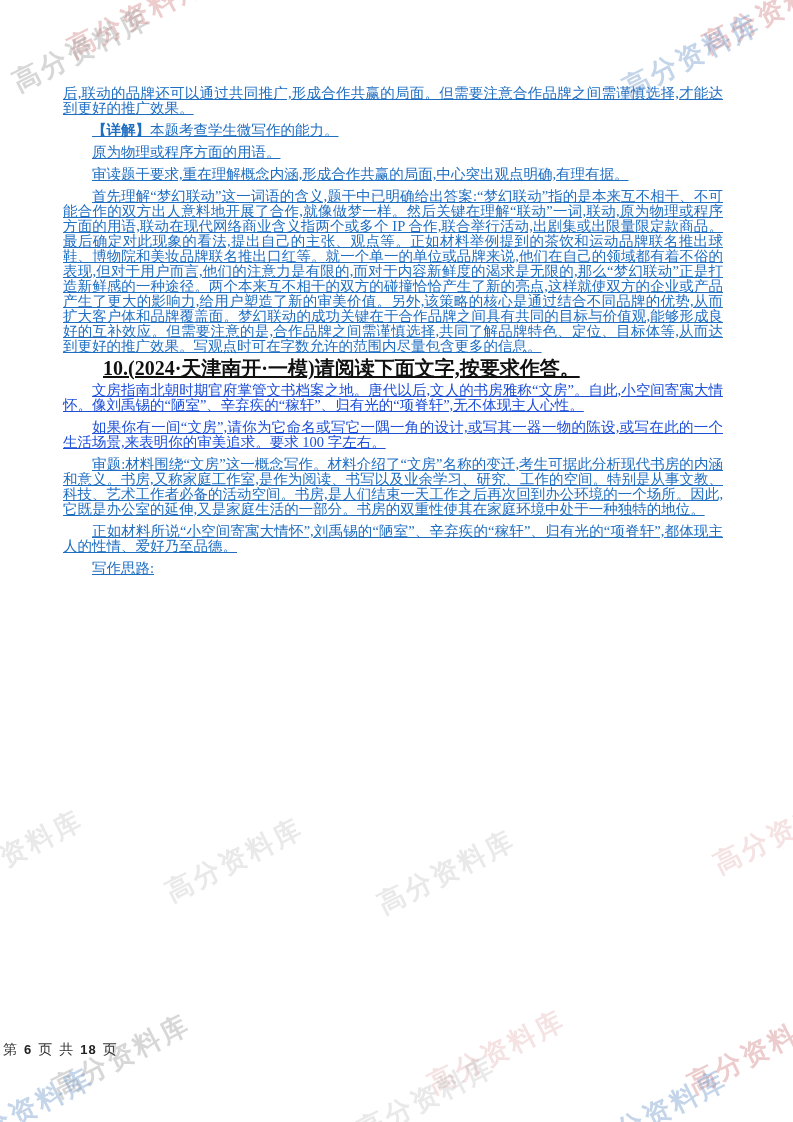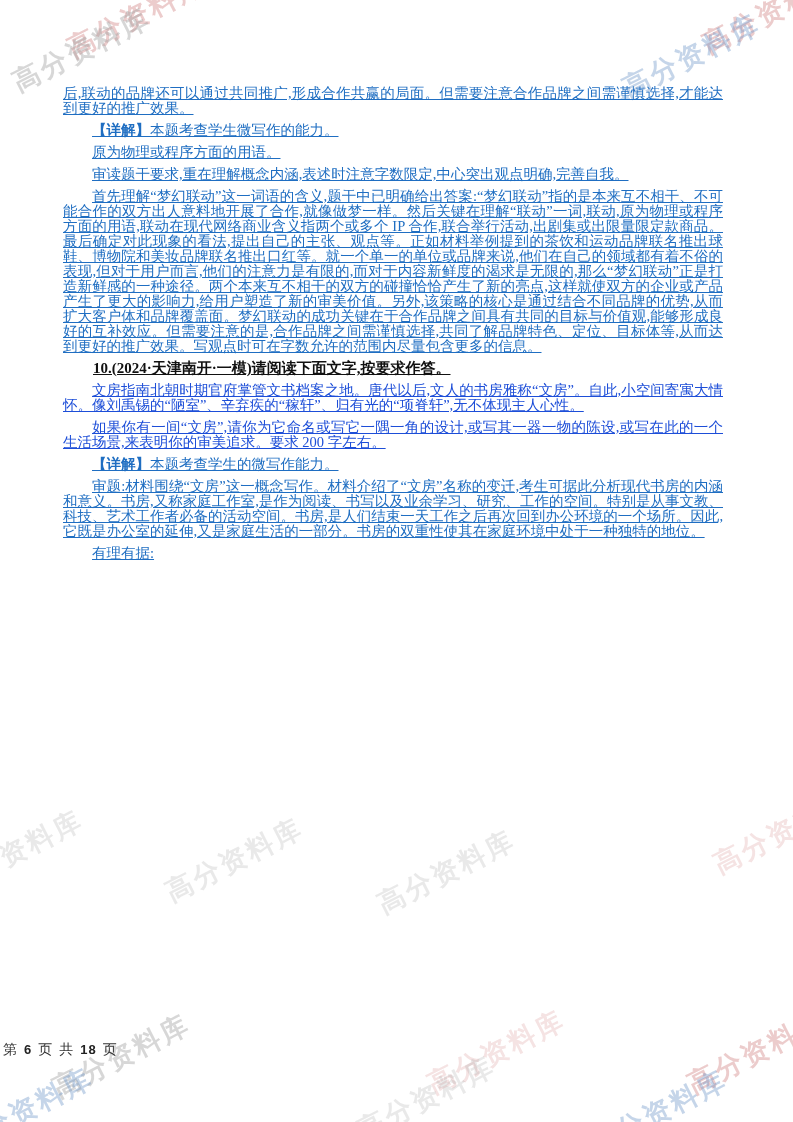--- a/index.html
+++ b/index.html
@@ -40,21 +40,21 @@
     text-indent:2em;
     text-align:justify;
     margin:0 6px 7px 0;
     color:#1f6ec2;
     word-break:break-all;
     text-decoration:underline;
   }
   .para b { font-weight:bold; }
   .para.blue-first { text-indent:0; }
   .para.black { color:#1d4ed8; }
-  .para.heading { color:#111111; font-weight:bold; font-size:15px; }
+  .para.heading { color:#111111; font-weight:bold; font-size:20px; }
   
   .footer {
     position:absolute;
     left:0; top:1041px; width:793px;
     text-align:left;
     font-size:14px;
     color:#333333;
     z-index:1;
     letter-spacing:1px;
   }
@@ -85,25 +85,25 @@
   <div class="wm wm-blue" style="left:-52px; top:1090px;">高分资料库</div>
   <div class="wm wm-pink wm-faint" style="left:420px; top:1032px;">高分资料库</div>
   <div class="wm wm-gray wm-faint" style="left:350px; top:1078px;">高分资料库</div>
   <div class="wm wm-pink" style="left:680px; top:1032px;">高分资料库</div>
   <div class="wm wm-blue" style="left:582px; top:1092px;">高分资料库</div>
 
   <div class="content">
       <div class="para blue-first">后,联动的品牌还可以通过共同推广,形成合作共赢的局面。但需要注意合作品牌之间需谨慎选择,才能达到更好的推广效果。</div>
       <div class="para blue"><b>【详解】</b>本题考查学生微写作的能力。</div>
       <div class="para blue">原为物理或程序方面的用语。</div>
-      <div class="para blue">审读题干要求,重在理解概念内涵,表述时注意字数限定,中心突出观点明确,完善自我。</div>
+      <div class="para blue">审读题干要求,重在理解概念内涵,形成合作共赢的局面,中心突出观点明确,有理有据。</div>
       <div class="para blue">首先理解“梦幻联动”这一词语的含义,题干中已明确给出答案:“梦幻联动”指的是本来互不相干、不可能合作的双方出人意料地开展了合作,就像做梦一样。然后关键在理解“联动”一词,联动,原为物理或程序方面的用语,联动在现代网络商业含义指两个或多个 IP 合作,联合举行活动,出剧集或出限量限定款商品。最后确定对此现象的看法,提出自己的主张、观点等。正如材料举例提到的茶饮和运动品牌联名推出球鞋、博物院和美妆品牌联名推出口红等。就一个单一的单位或品牌来说,他们在自己的领域都有着不俗的表现,但对于用户而言,他们的注意力是有限的,而对于内容新鲜度的渴求是无限的,那么“梦幻联动”正是打造新鲜感的一种途径。两个本来互不相干的双方的碰撞恰恰产生了新的亮点,这样就使双方的企业或产品产生了更大的影响力,给用户塑造了新的审美价值。另外,该策略的核心是通过结合不同品牌的优势,从而扩大客户体和品牌覆盖面。梦幻联动的成功关键在于合作品牌之间具有共同的目标与价值观,能够形成良好的互补效应。但需要注意的是,合作品牌之间需谨慎选择,共同了解品牌特色、定位、目标体等,从而达到更好的推广效果。写观点时可在字数允许的范围内尽量包含更多的信息。</div>
       <div class="para heading">10.(2024·天津南开·一模)请阅读下面文字,按要求作答。</div>
       <div class="para black">文房指南北朝时期官府掌管文书档案之地。唐代以后,文人的书房雅称“文房”。自此,小空间寄寓大情怀。像刘禹锡的“陋室”、辛弃疾的“稼轩”、归有光的“项脊轩”,无不体现主人心性。</div>
-      <div class="para black">如果你有一间“文房”,请你为它命名或写它一隅一角的设计,或写其一器一物的陈设,或写在此的一个生活场景,来表明你的审美追求。要求 200 字左右。</div>
-      <div class="para blue"><b>【详解】</b>本题考查学生的微写作能力。</div>
+      <div class="para black">如果你有一间“文房”,请你为它命名或写它一隅一角的设计,或写其一器一物的陈设,或写在此的一个生活场景,来表明你的审美追求。要求 100 字左右。</div>
       <div class="para blue">审题:材料围绕“文房”这一概念写作。材料介绍了“文房”名称的变迁,考生可据此分析现代书房的内涵和意义。书房,又称家庭工作室,是作为阅读、书写以及业余学习、研究、工作的空间。特别是从事文教、科技、艺术工作者必备的活动空间。书房,是人们结束一天工作之后再次回到办公环境的一个场所。因此,它既是办公室的延伸,又是家庭生活的一部分。书房的双重性使其在家庭环境中处于一种独特的地位。</div>
-      <div class="para blue">有理有据:</div>
+      <div class="para blue">正如材料所说“小空间寄寓大情怀”,刘禹锡的“陋室”、辛弃疾的“稼轩”、归有光的“项脊轩”,都体现主人的性情、爱好乃至品德。</div>
+      <div class="para blue">写作思路:</div>
     </div>
 
   <div class="footer"><span>第</span><span class="num">6</span><span>页</span><span>共</span><span class="num">18</span><span>页</span></div>
 
 </div>
 
 </body></html>

